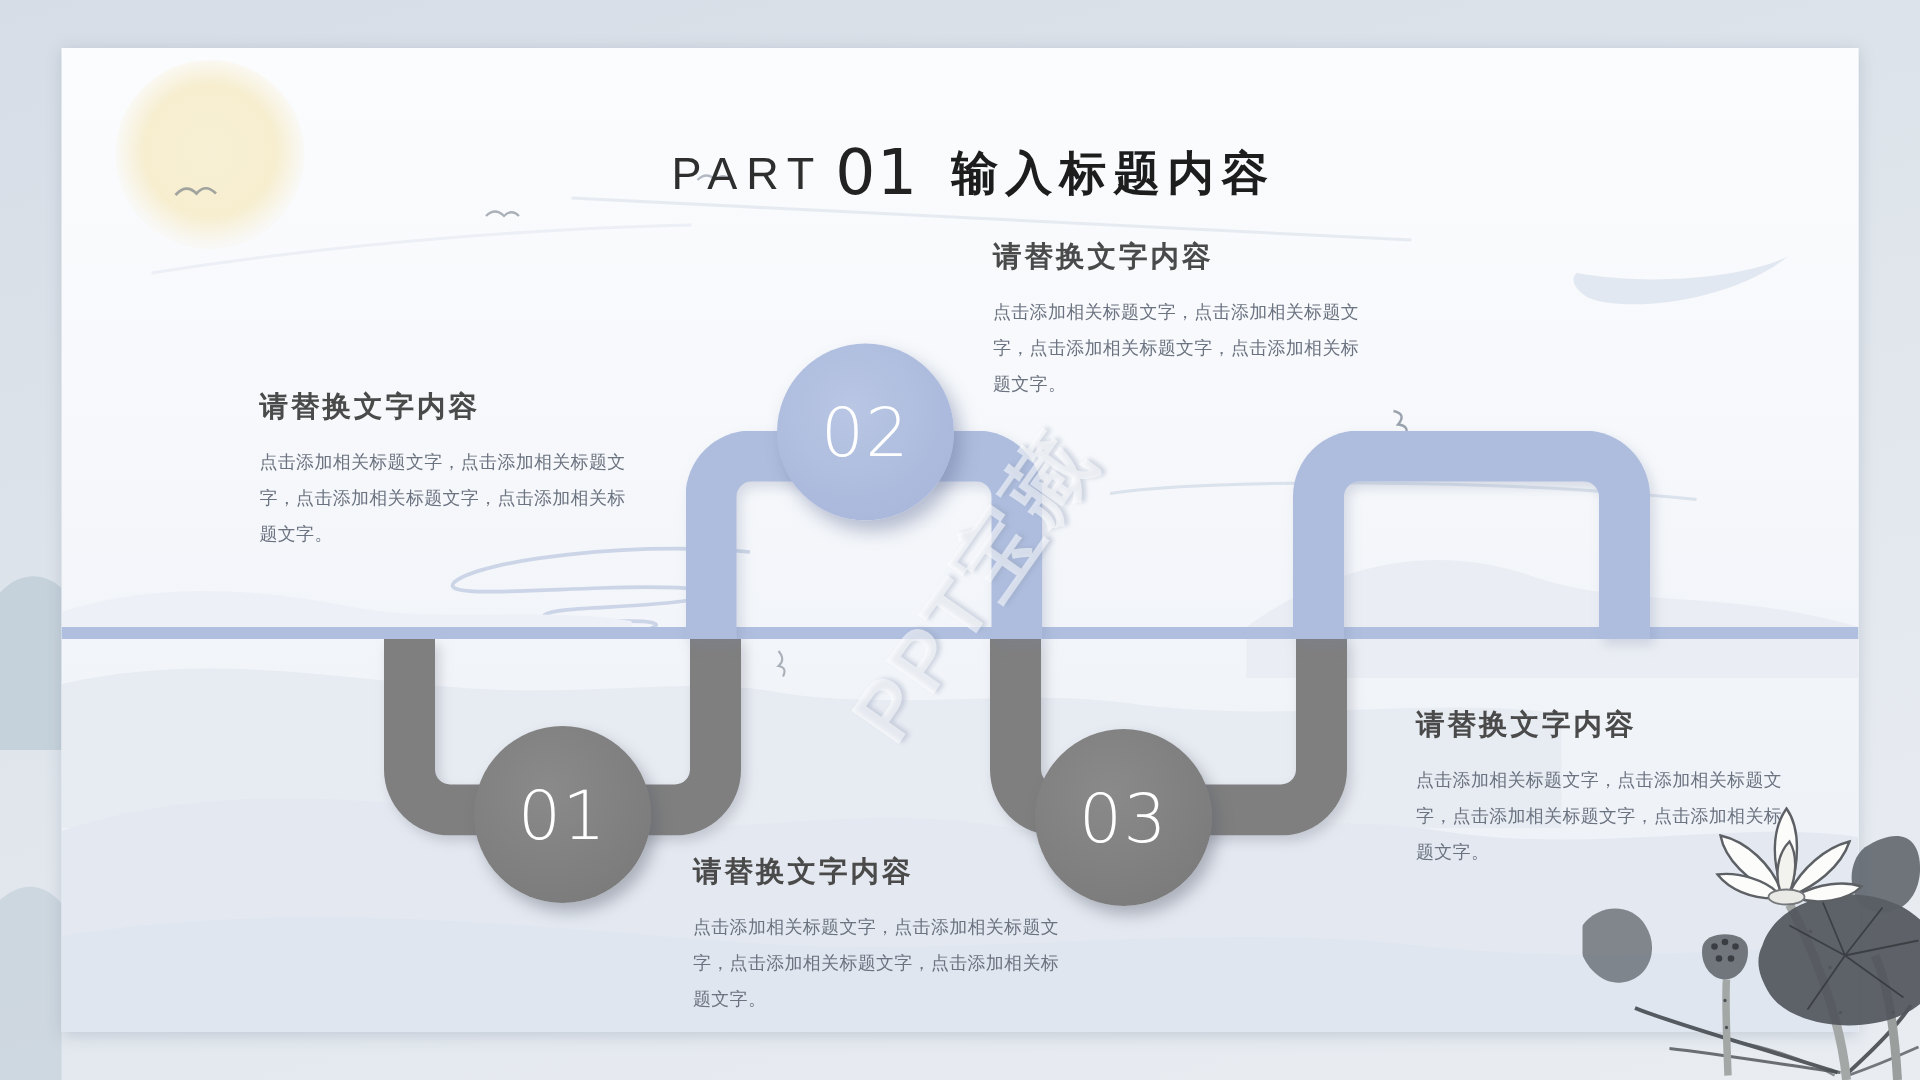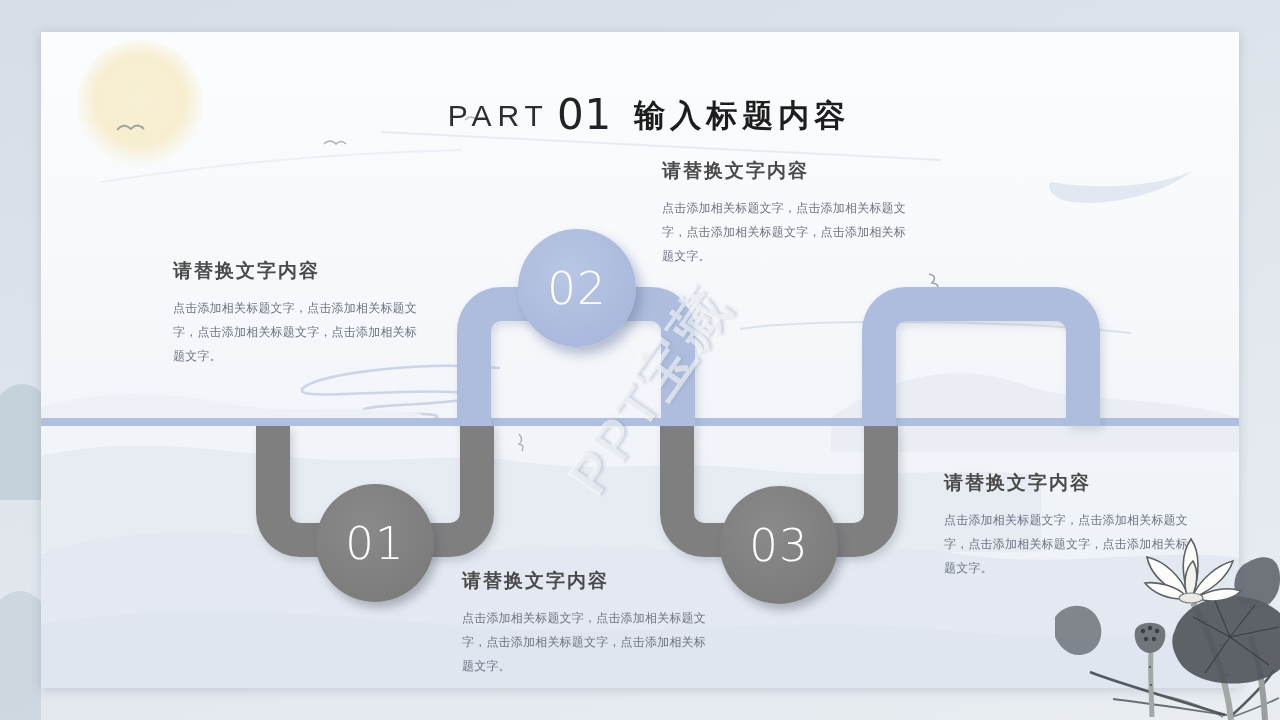--- a/index.html
+++ b/index.html
@@ -104,21 +104,21 @@
 
   <div class="arch" style="left:416px;"></div>
   <div class="arch" style="left:821px;"></div>
 
   <div class="circle gray" style="left:275px;top:452px;">
     <span>01</span>
   </div>
   <div class="circle blue" style="left:477px;top:197px;">
     <span>02</span>
   </div>
-  <div class="circle gray" style="left:679px;top:454px;">
+  <div class="circle gray" style="left:649px;top:454px;">
     <span>03</span>
   </div>
 
   <div class="tb" style="left:132px;top:226px;">
     <h3>请替换文字内容</h3>
     <p>点击添加相关标题文字，点击添加相关标题文字，点击添加相关标题文字，点击添加相关标题文字。</p>
   </div>
   <div class="tb" style="left:621px;top:126px;">
     <h3>请替换文字内容</h3>
     <p>点击添加相关标题文字，点击添加相关标题文字，点击添加相关标题文字，点击添加相关标题文字。</p>

